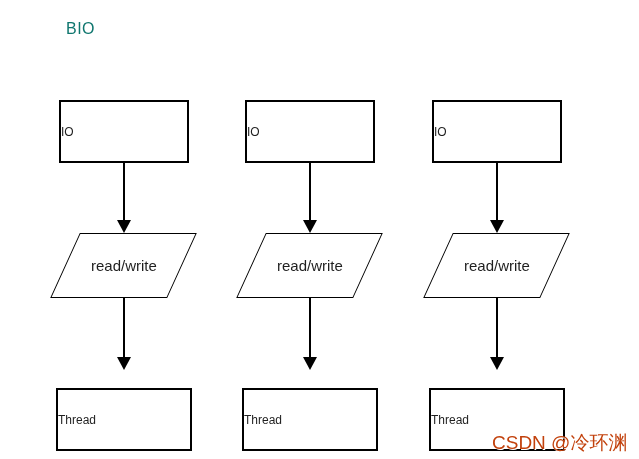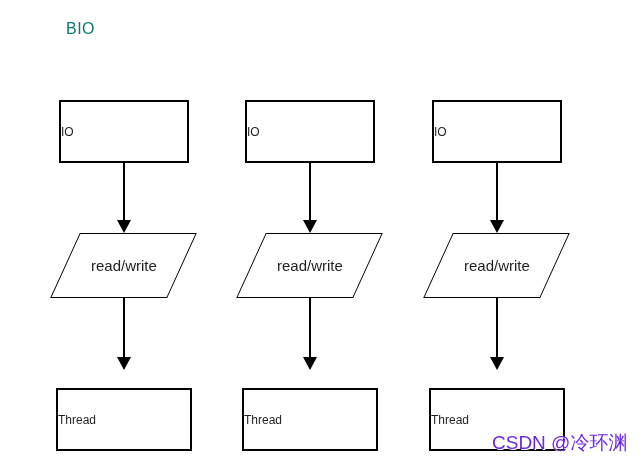--- a/index.html
+++ b/index.html
@@ -93,21 +93,21 @@
   .arrow-1 { top: 63px; height: 70px; }
   .arrow-1 .shaft { height: 58px; }
   .arrow-2 { top: 198px; height: 72px; }
   .arrow-2 .shaft { height: 60px; }
 
   .watermark {
     position: absolute;
     left: 492px;
     top: 430px;
     font-size: 19px;
-    color: #6d28d9;
+    color: #c2410c;
     text-shadow: 1px 1px 0 #ffffff;
     white-space: nowrap;
     z-index: 10;
   }
 </style>
 </head>
 <body>
 
 <div id="canvas">
 

